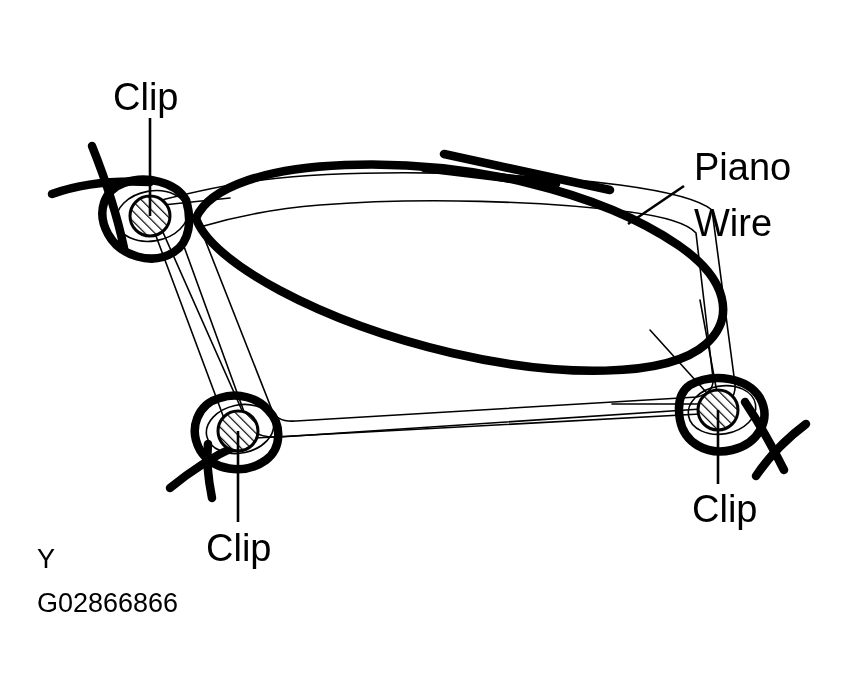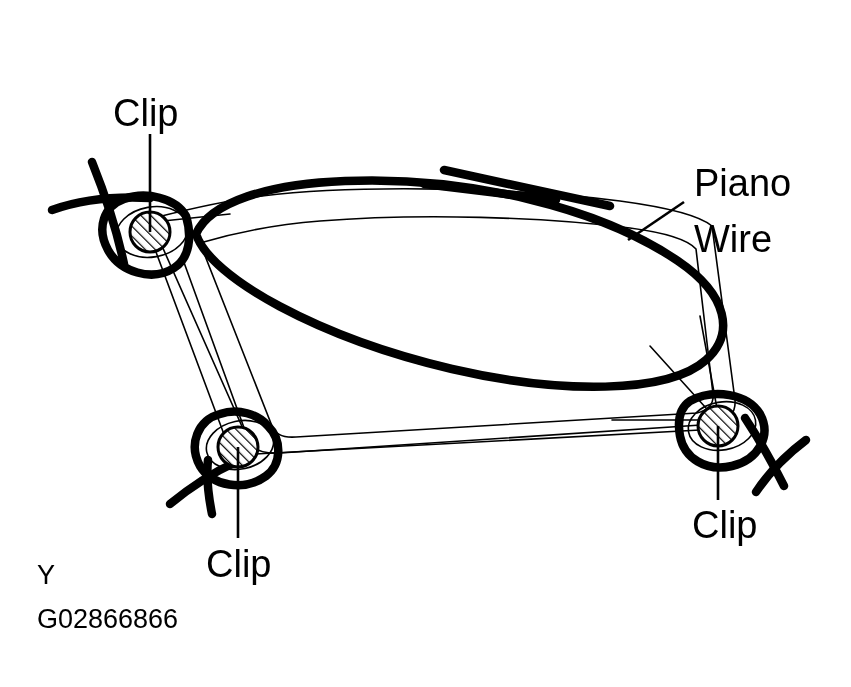--- a/index.html
+++ b/index.html
@@ -11,21 +11,21 @@
   body {
     width: 851px;
     height: 687px;
     position: relative;
     overflow: hidden;
     font-family: "Liberation Sans", sans-serif;
   }
   #diagram-root {
     position: absolute;
     left: 0;
-    top: 16px;
+    top: 0;
     width: 851px;
     height: 527px;
   }
   svg#figure {
     display: block;
     width: 851px;
     height: 687px;
     background: #ffffff;
   }
   .thin-line {

